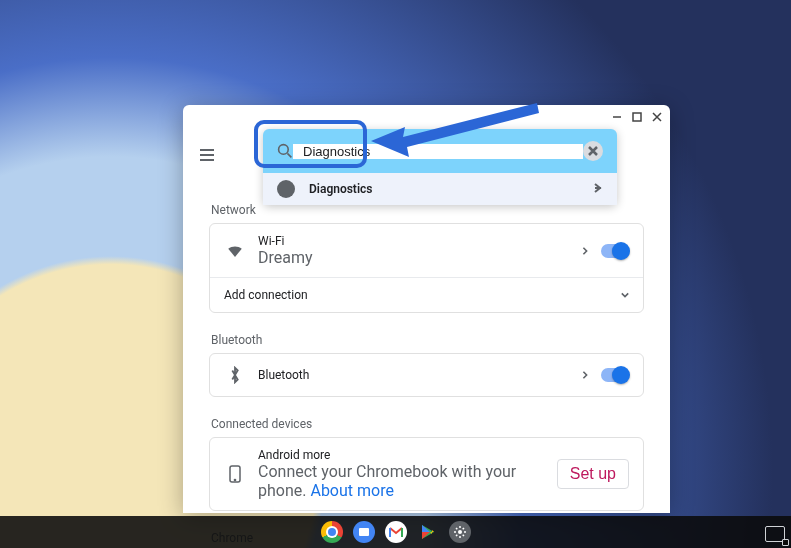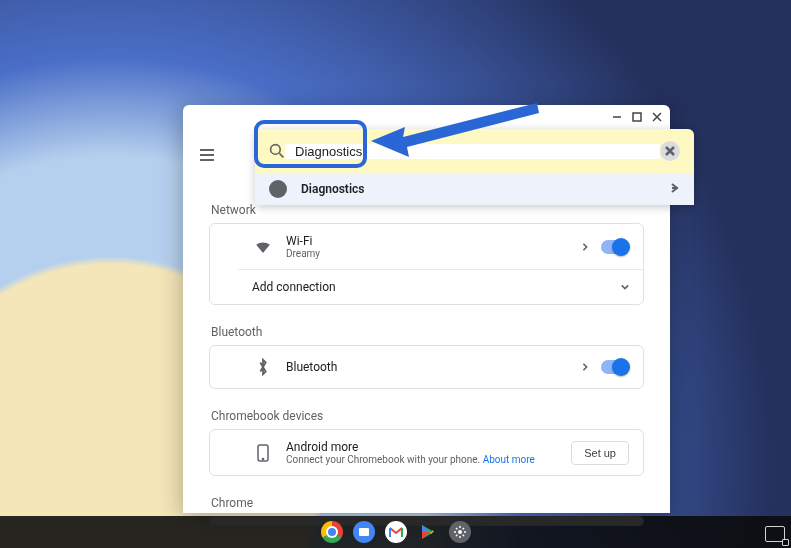--- a/index.html
+++ b/index.html
@@ -25,23 +25,23 @@
 
   .hamburger {
     position: absolute; left: 12px; top: 38px;
     width: 24px; height: 24px; display:flex; align-items:center; justify-content:center;
     color:#5f6368;
   }
   .hamburger svg { width:18px; height:18px; stroke:#5f6368; stroke-width:2; }
 
   
   .search-panel {
-    position:absolute; left: 72px; top: 24px;
-    width: 439px;
-    background:#fef9c3;
+    position:absolute; left: 80px; top: 24px;
+    width: 354px;
+    background:#7dd3fc;
     border-radius: 6px;
     box-shadow: 0 2px 10px rgba(0,0,0,.22);
     z-index: 5;
   }
   .search-row {
     display:flex; align-items:center;
     height: 44px;
     padding: 0 14px;
   }
   .search-row svg.mag { width:16px; height:16px; stroke:#5f6368; fill:none; stroke-width:2; flex:0 0 auto; }
@@ -81,51 +81,50 @@
   .result .rlabel { flex:1; }
   .result .arrow { color:#5f6368; }
   .result .arrow svg { width:10px; height:10px; stroke:#5f6368; stroke-width:2; fill:none; }
 
   
   .sections { position:absolute; left:26px; top:92px; right:26px; }
   .sec-title { font-size:12px; color:#5f6368; margin: 6px 2px; }
   .card {
     border:1px solid #e0e0e0; border-radius:6px;
     background:#fff;
-    padding-left:28px;
   }
   .row {
     display:flex; align-items:center;
     padding: 10px 14px;
     font-size:12px;
     color:#202124;
   }
   .row + .row { border-top:1px solid #e8eaed; }
   .row .icon-slot {
     width:22px; height:22px; margin-right:12px;
     display:flex; align-items:center; justify-content:center;
     color:#5f6368;
   }
   .row .texts { flex:1; }
-  .row .sub { font-size:10px; color:#5f6368; }
+  .row .sub { font-size:16px; color:#5f6368; }
   .caret svg { width:8px; height:8px; stroke:#5f6368; stroke-width:2; fill:none; }
   .toggle {
     width:28px; height:14px; border-radius:8px;
     background:#8db5f7;
     position:relative; margin-left:12px;
   }
   .toggle::after {
     content:""; position:absolute; right:-1px; top:-2px;
     width:18px; height:18px; border-radius:50%;
     background:#1a73e8;
     box-shadow:0 1px 2px rgba(0,0,0,.3);
   }
   .setup-btn {
-    border:1px solid #dadce0; color:#404040;
-    background:#fff; font-size:11px;
+    border:1px solid #dadce0; color:#be185d;
+    background:#fff; font-size:16px;
     padding:5px 12px; border-radius:4px;
   }
   a.learn { color:#1a73e8; text-decoration:none; }
 
   
   .annot-arrow {
     position:absolute; z-index:7;
     pointer-events:none;
   }
 
@@ -247,21 +246,21 @@
           <div>Bluetooth</div>
         </div>
         <span class="caret"><svg viewBox="0 0 10 10">
               <path d="M3 1 L7 5 L3 9"></path>
             </svg></span>
         <div class="toggle"></div>
       </div>
     </div>
 
     <div style="height:14px"></div>
-    <div class="sec-title">Chromebook devices</div>
+    <div class="sec-title">Connected devices</div>
     <div class="card">
       <div class="row">
         <div class="icon-slot">
           <svg width="12" height="18" viewBox="0 0 12 18" fill="none" stroke="#5f6368" stroke-width="1.5">
               <rect x="1" y="1" width="10" height="16" rx="2"></rect>
               <circle cx="6" cy="15" r="0.6" fill="#5f6368"></circle>
             </svg>
         </div>
         <div class="texts">
           <div>Android more</div>

